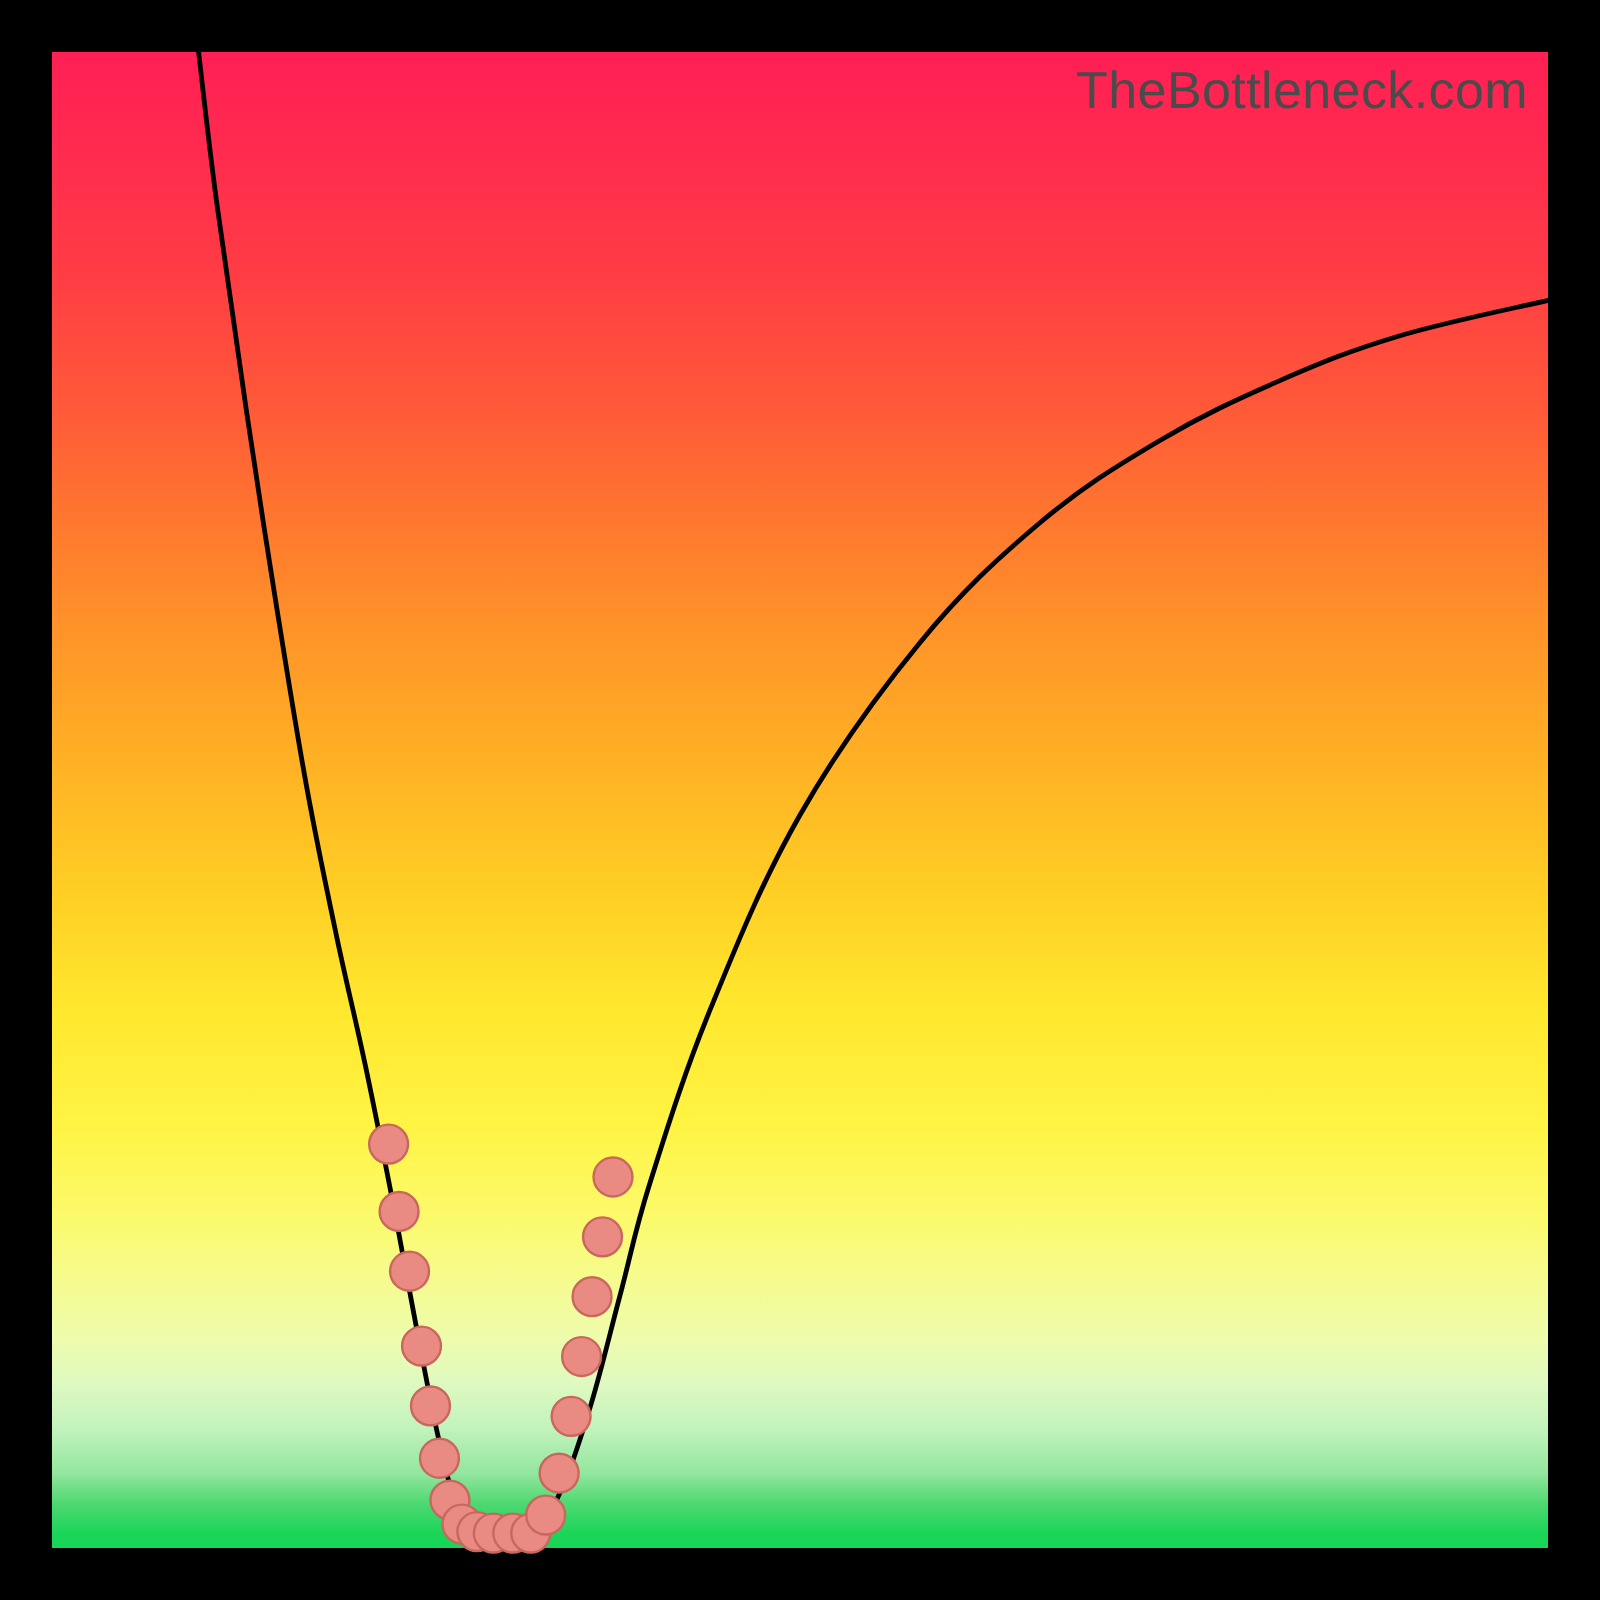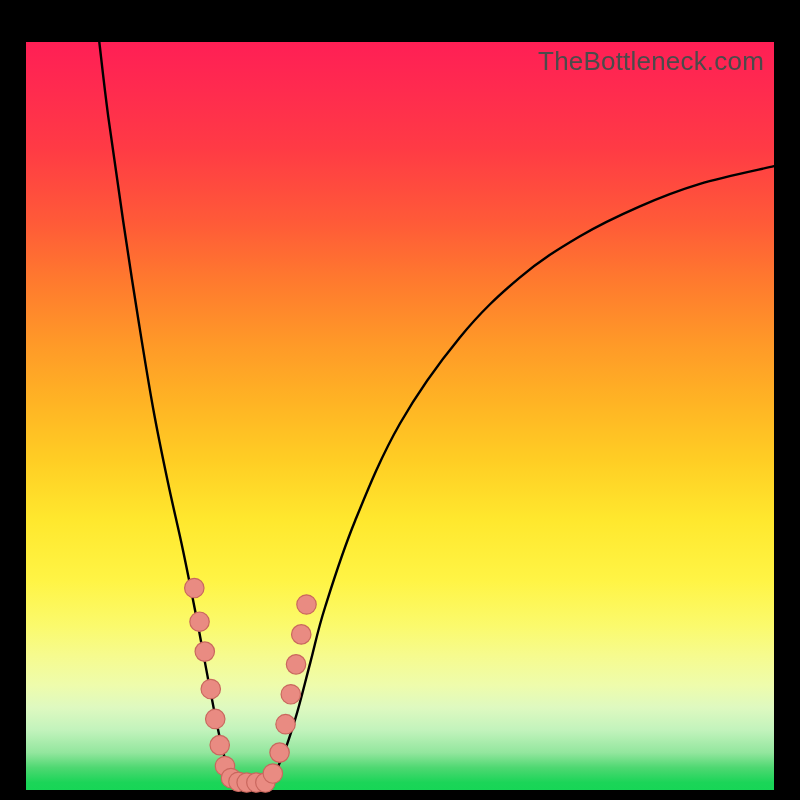--- a/index.html
+++ b/index.html
@@ -6,21 +6,21 @@
     margin: 0;
     padding: 0;
     width: 800px;
     height: 800px;
     overflow: hidden;
     background: #000;
     font-family: Arial, Helvetica, sans-serif;
   }
   .frame {
     position: absolute;
-    top: 16px;
+    top: 0;
     left: 0;
     width: 800px;
     height: 597px;
     background: #000;
   }
   .plot {
     position: absolute;
     top: 26px;
     left: 26px;
     width: 748px;

